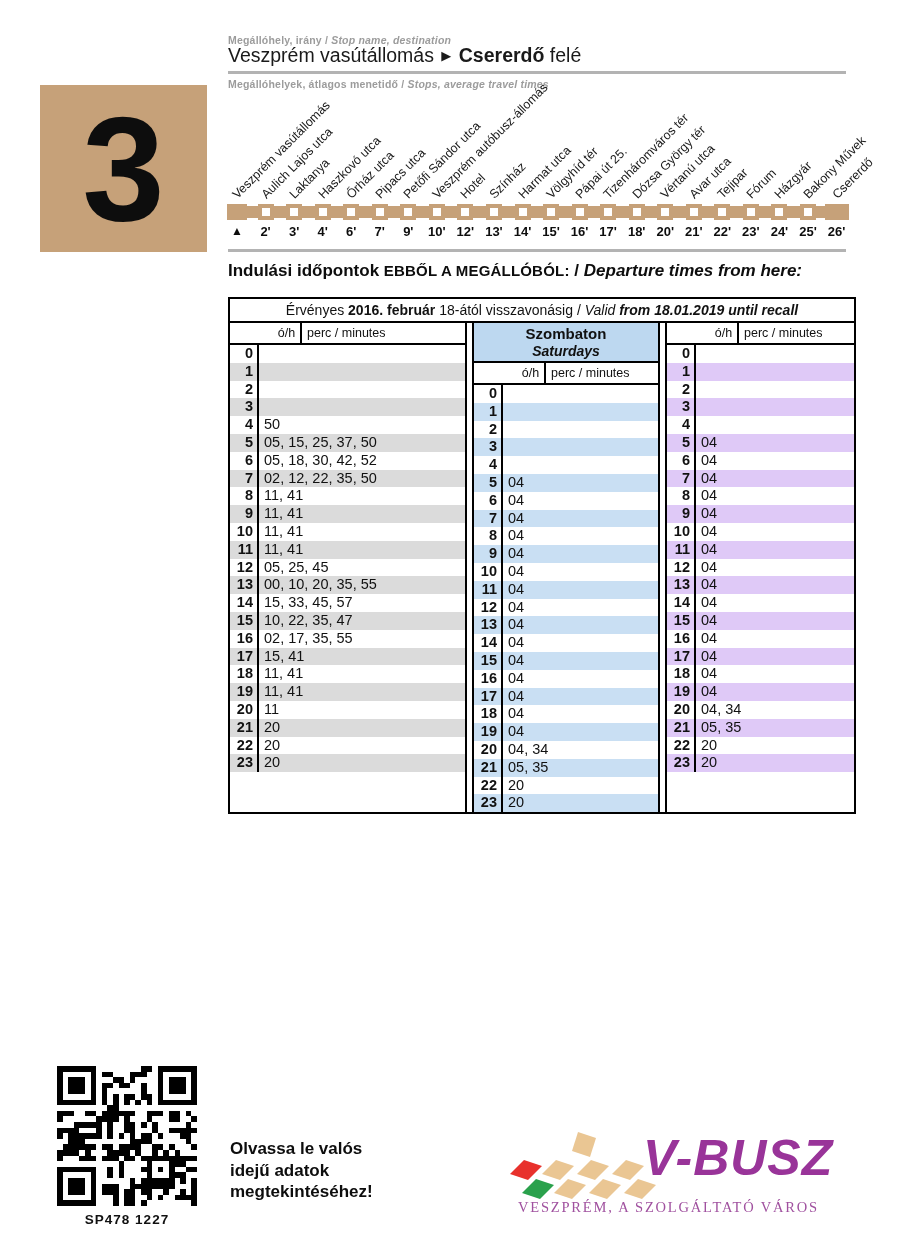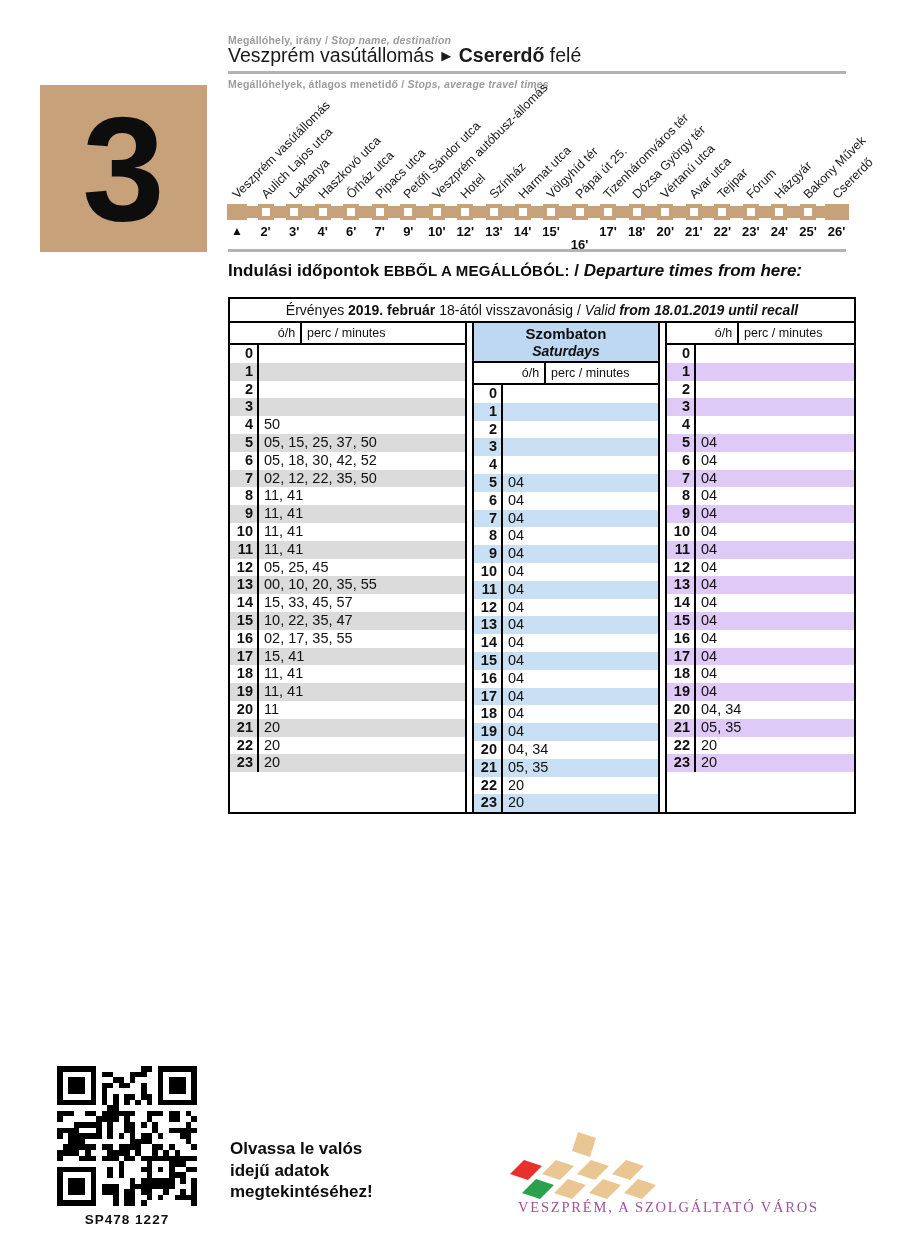--- a/index.html
+++ b/index.html
@@ -131,21 +131,21 @@
       <div class="node mid" style="left: 485.95px; border: 4.5px solid rgb(198, 161, 121);"></div>
       <div class="time-cell" style="left: 478.95px;">13'</div>
       <div class="stop-label" style="left: 521.5px; top: 191px;">Harmat utca</div>
       <div class="node mid" style="left: 514.5px; border: 4.5px solid rgb(198, 161, 121);"></div>
       <div class="time-cell" style="left: 507.5px;">14'</div>
       <div class="stop-label" style="left: 550.05px; top: 191px;">Völgyhíd tér</div>
       <div class="node mid" style="left: 543.05px; border: 4.5px solid rgb(198, 161, 121);"></div>
       <div class="time-cell" style="left: 536.05px;">15'</div>
       <div class="stop-label" style="left: 578.6px; top: 191px;">Pápai út 25.</div>
       <div class="node mid" style="left: 571.6px; border: 4.5px solid rgb(198, 161, 121);"></div>
-      <div class="time-cell" style="left: 564.6px; margin-top: 13px;">16'</div>
+      <div class="time-cell" style="left: 564.6px;">16'</div>
       <div class="stop-label" style="left: 607.15px; top: 191px;">Tizenháromváros tér</div>
       <div class="node mid" style="left: 600.15px; border: 4.5px solid rgb(198, 161, 121);"></div>
       <div class="time-cell" style="left: 593.15px;">17'</div>
       <div class="stop-label" style="left: 635.7px; top: 191px;">Dózsa György tér</div>
       <div class="node mid" style="left: 628.7px; border: 4.5px solid rgb(198, 161, 121);"></div>
       <div class="time-cell" style="left: 621.7px;">18'</div>
       <div class="stop-label" style="left: 664.25px; top: 191px;">Vértanú utca</div>
       <div class="node mid" style="left: 657.25px; border: 4.5px solid rgb(198, 161, 121);"></div>
       <div class="time-cell" style="left: 650.25px;">20'</div>
       <div class="stop-label" style="left: 692.8px; top: 191px;">Avar utca</div>
@@ -172,21 +172,21 @@
   <div class="dep-heading">
     <span>Indulási időpontok</span>
     <span class="caps">EBBŐL A MEGÁLLÓBÓL:</span>
     <span>/</span>
     <span class="en">Departure times from here:</span>
   </div>
 
   <div class="tt">
     <div class="tt-valid">
       <span>Érvényes</span>
-      <span class="b">2019. február</span>
+      <span class="b">2016. február</span>
       <span>18-ától visszavonásig</span>
       <span>/</span>
       <span class="i">Valid</span>
       <span class="bi">from 18.01.2019 until recall</span>
     </div>
     <div class="tt-cols">
       <div class="tt-col c0">
         <div class="tt-sub">
           <span class="h">ó/h</span>
           <span class="m"><span>perc /</span> <span class="mi">minutes</span></span>
@@ -833,15 +833,16 @@
     <polygon points="70,2 88,8 82,27 64,21" fill="#EAC693"></polygon>
     <polygon points="2,44 16,30 34,36 20,50" fill="#E8312C"></polygon>
     <polygon points="34,44 48,30 66,36 52,50" fill="#EAC693"></polygon>
     <polygon points="69,44 83,30 101,36 87,50" fill="#EAC693"></polygon>
     <polygon points="104,44 118,30 136,36 122,50" fill="#EAC693"></polygon>
     <polygon points="14,63 28,49 46,55 32,69" fill="#2AA14C"></polygon>
     <polygon points="46,63 60,49 78,55 64,69" fill="#EAC693"></polygon>
     <polygon points="81,63 95,49 113,55 99,69" fill="#EAC693"></polygon>
     <polygon points="116,63 130,49 148,55 134,69" fill="#EAC693"></polygon>
   </svg>
+  <div class="logo-text" id="logo-text" style="color: rgb(153, 52, 153);">V-BUSZ</div>
   <div class="logo-tagline" id="logo-tagline" style="color: rgb(160, 81, 159);">VESZPRÉM, A SZOLGÁLTATÓ VÁROS</div>
 
 </div>
 
 </body></html>

